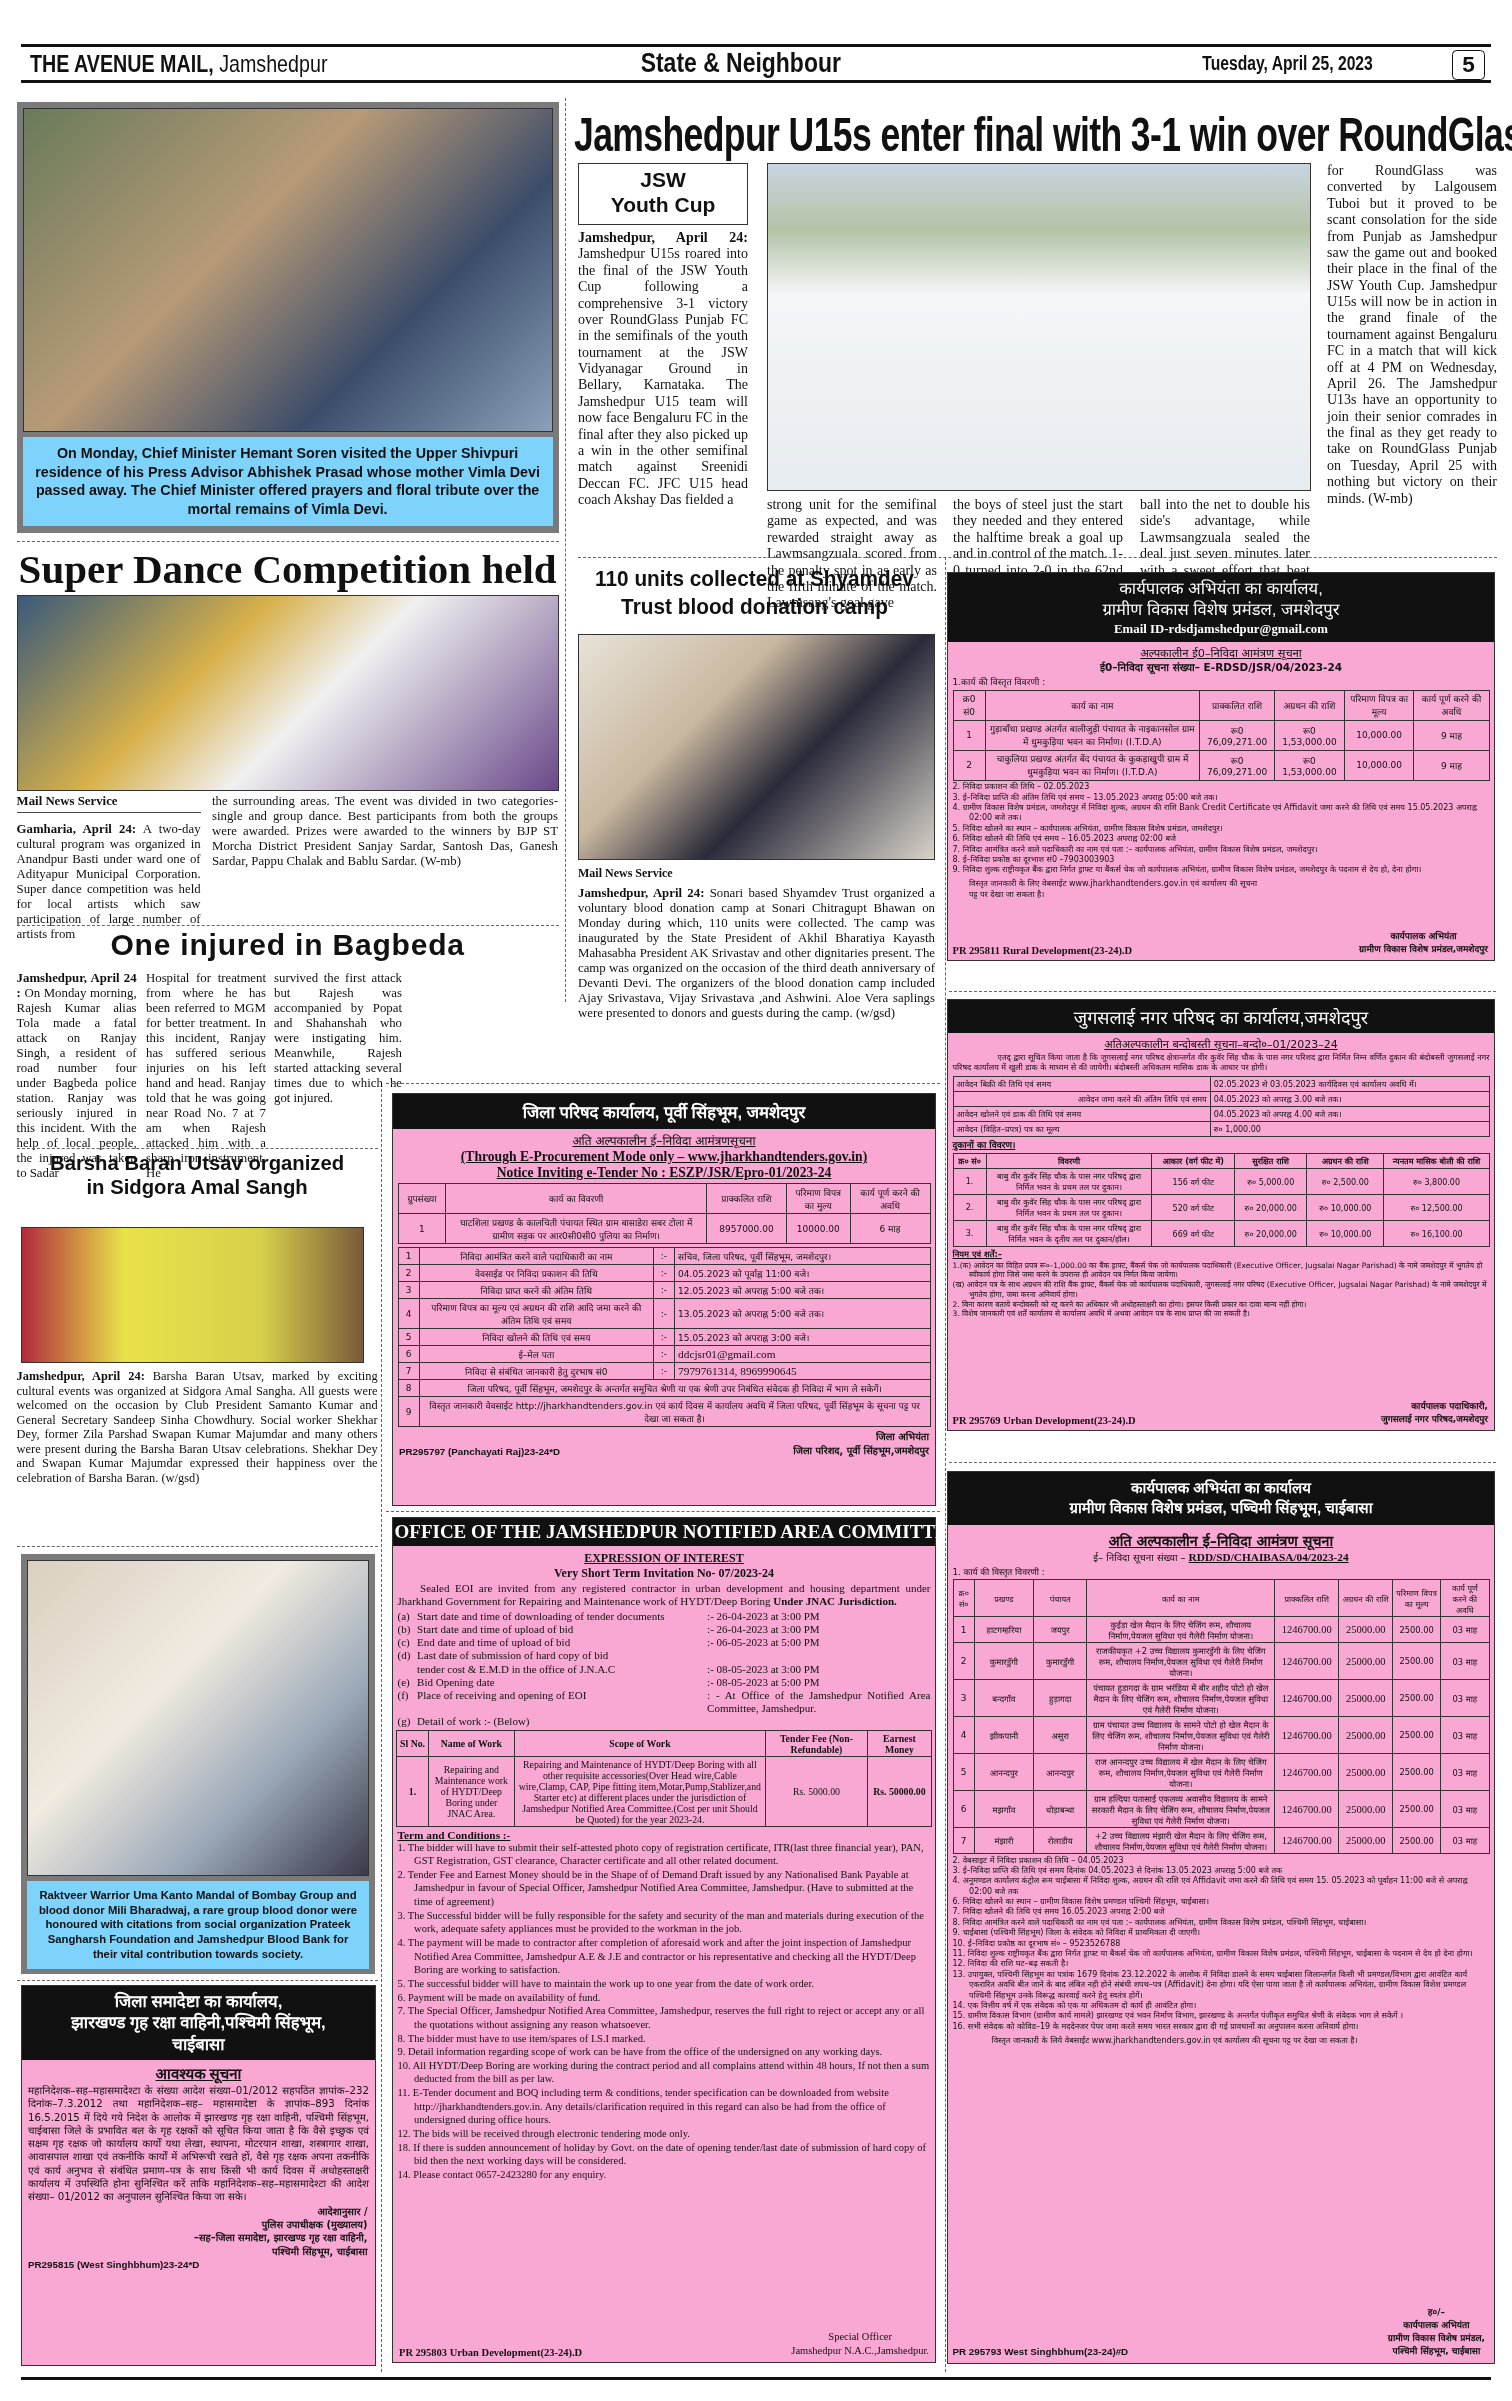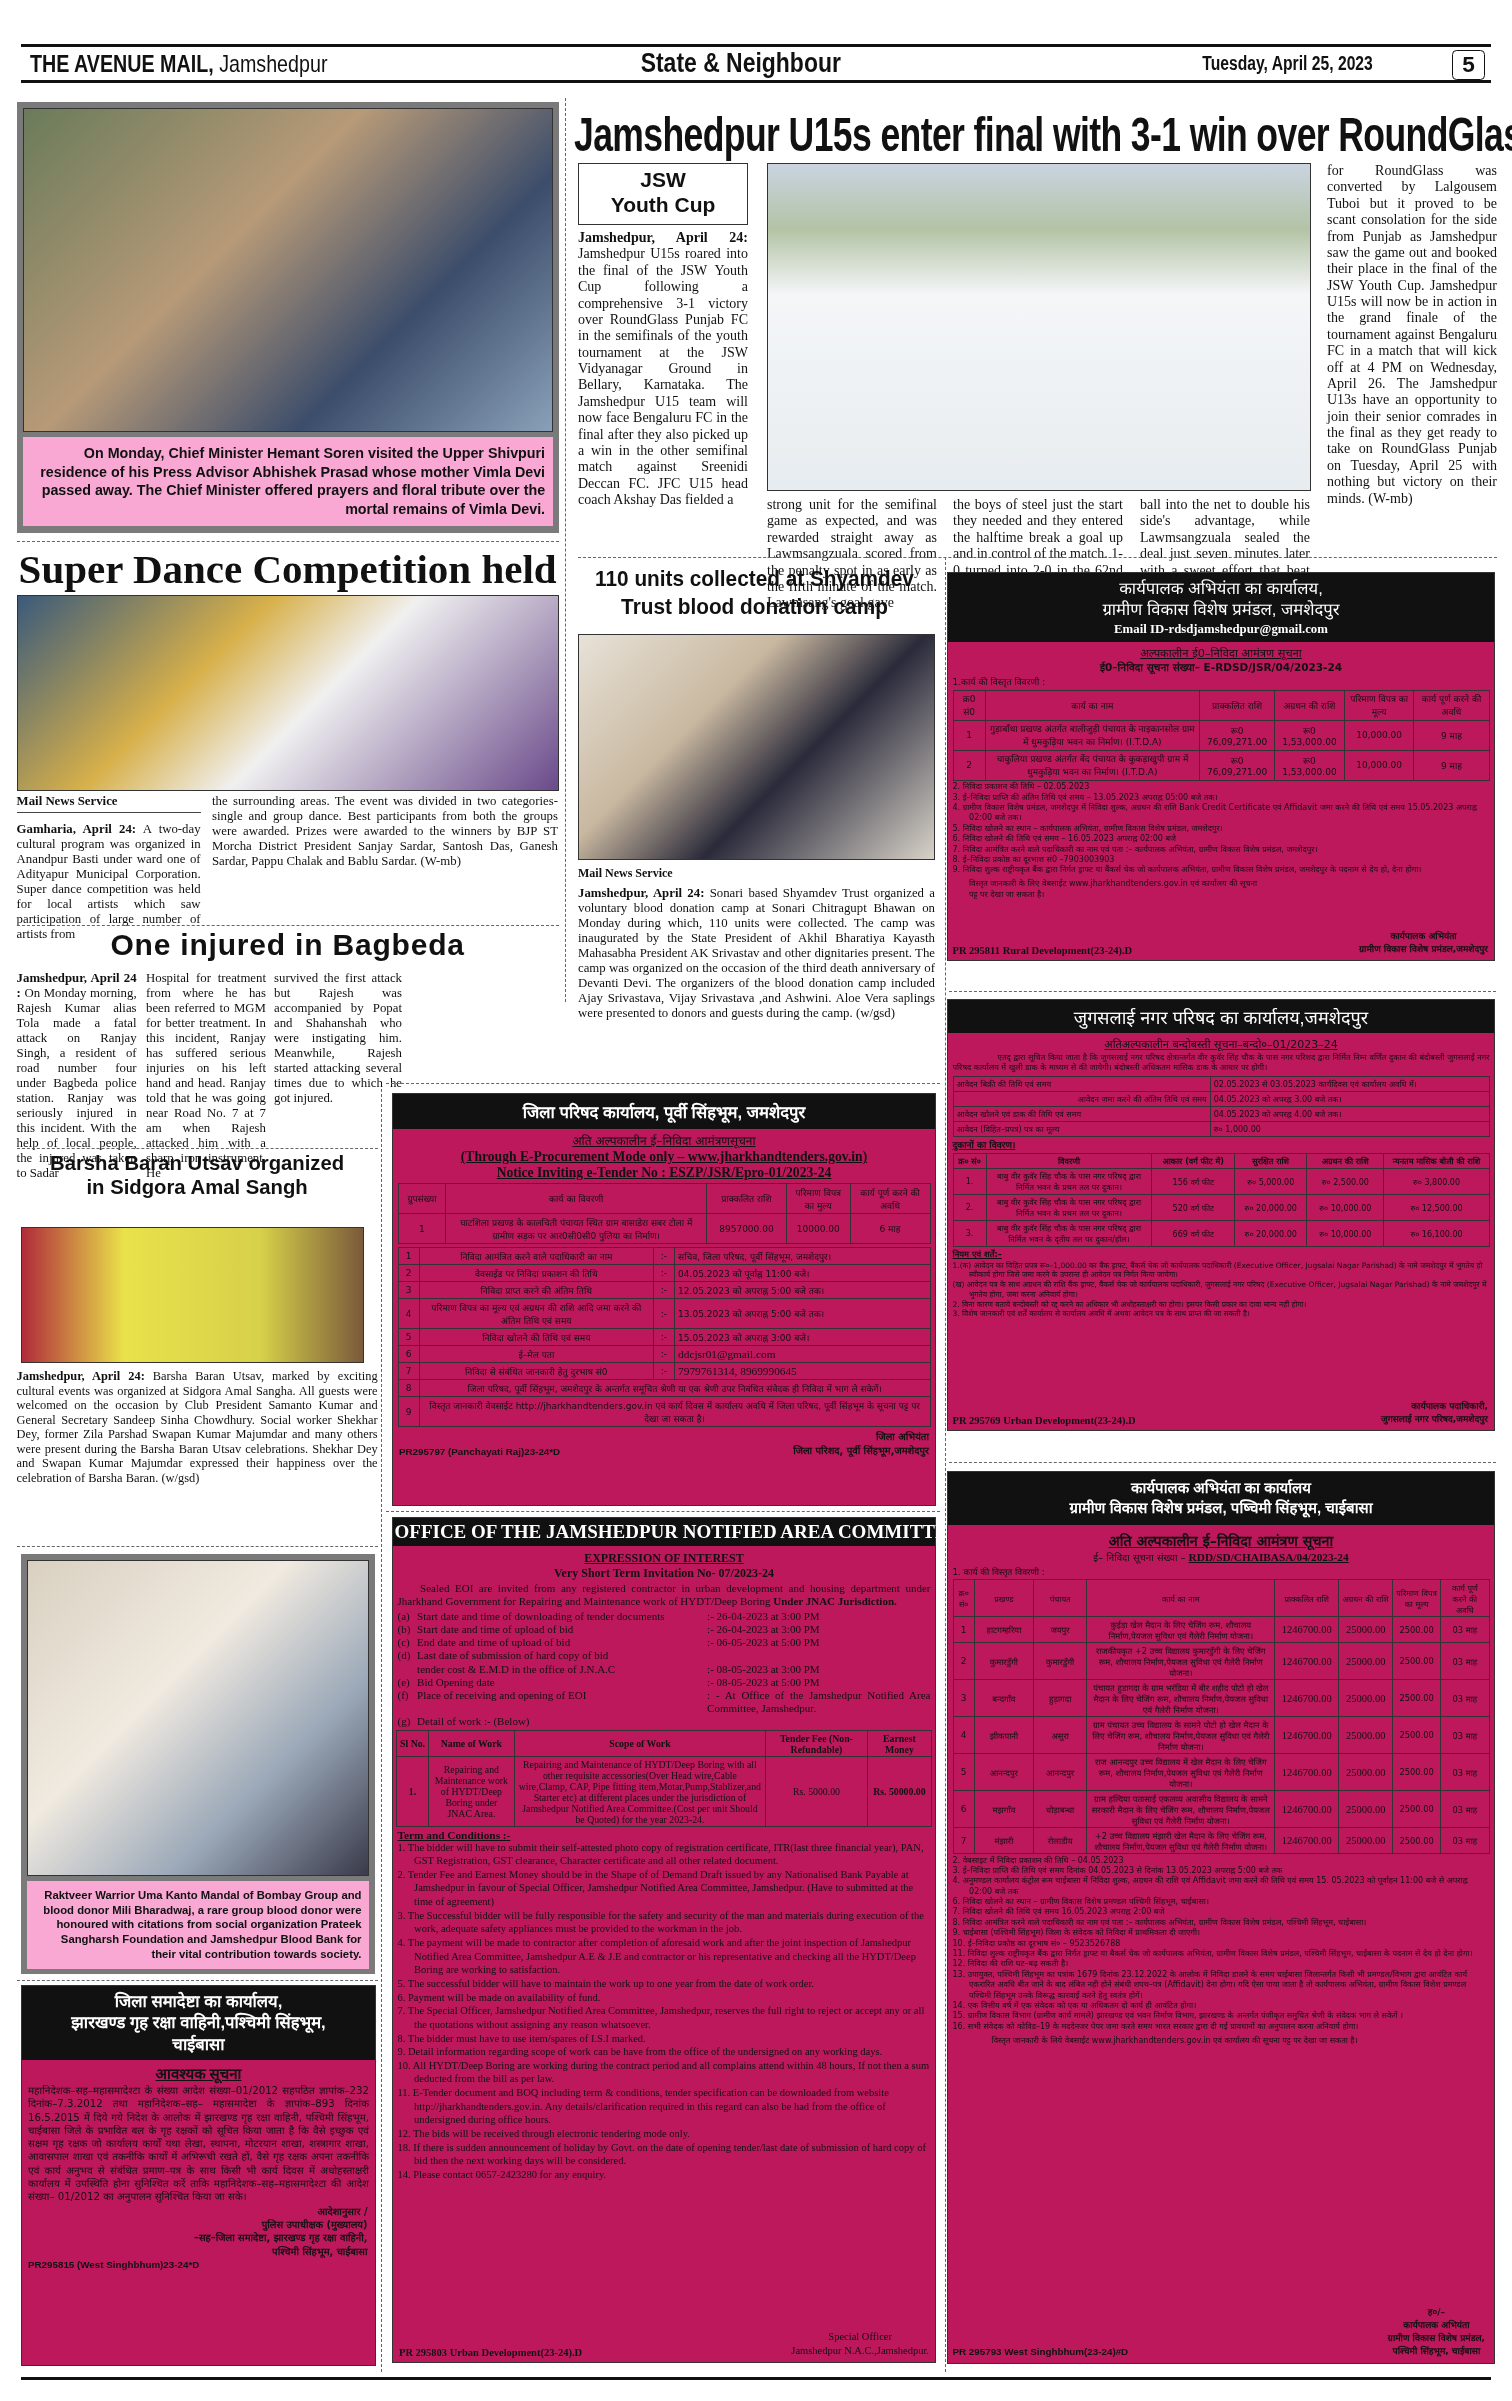--- a/index.html
+++ b/index.html
@@ -8,25 +8,25 @@
 .mast{left:21px;top:44px;width:1470px;height:39px;border-top:3px solid #111;border-bottom:3.8px solid #111;display:flex;align-items:center;justify-content:space-between;padding:9px 9px}
 .mast .paper{font-family:"Liberation Sans",sans-serif;font-weight:bold;font-size:24px;transform:scaleX(.82);transform-origin:left;white-space:nowrap}
 .mast .paper span{font-weight:normal}
 .mast .sect{font-family:"Liberation Sans",sans-serif;font-weight:bold;font-size:27px;transform:scaleX(.85);position:absolute;left:602px}
 .mast .date{font-family:"Liberation Sans",sans-serif;font-weight:bold;font-size:19.6px;transform:scaleX(.8);position:absolute;left:1160px;white-space:nowrap}
 .mast .pg{position:absolute;right:6px;top:3px;width:33px;height:30px;border:1.5px solid #111;border-radius:4.5px;font-family:"Liberation Sans",sans-serif;font-weight:bold;font-size:22.6px;text-align:center;line-height:27px}
 .dash-v{border-left:1.5px dashed #666}
 .dash-h{border-top:1.5px dashed #666}
 .photo{background:linear-gradient(135deg,#6a7b5a,#b79a78 40%,#3c4d6b 70%,#8aa0b8);border:1.5px solid #333}
 .caption-box{background:#7a7a7a;padding:6px}
-.caption-box .inner{background:#f9a8d4;padding:7.5px;font-family:"Liberation Sans",sans-serif;font-weight:bold;text-align:right;font-size:13.6px;line-height:1.3}
+.caption-box .inner{background:#7dd3fc;padding:7.5px;font-family:"Liberation Sans",sans-serif;font-weight:bold;text-align:center;font-size:13.6px;line-height:1.3}
 .cond{font-family:"Liberation Sans",sans-serif;font-weight:bold;transform-origin:left}
 .body-text{font-size:14.3px;line-height:1.17;text-align:justify}
 .hd-serif{font-family:"Liberation Serif",serif;font-weight:bold}
-.ad{border:1.5px solid #333;background:#be185d}
+.ad{border:1.5px solid #333;background:#f9a8d4}
 .ad .bar{background:#111;color:#fff;text-align:center;font-family:"Liberation Sans",sans-serif;font-weight:bold}
 table{border-collapse:collapse;width:100%}
 td,th{border:1.1px solid #333;padding:1.5px 3px;font-size:9px;text-align:center;vertical-align:middle;font-weight:normal}
 .u{text-decoration:underline}
 .sig{text-align:right;font-size:9.8px;font-weight:bold;line-height:1.4}
 .prc{font-family:"Liberation Sans",sans-serif;font-weight:bold;font-size:9.8px}
 .ol li{list-style:none;font-size:9.4px;line-height:1.3;padding-left:16.6px;text-indent:-16.6px}
 .bottom-rule{position:absolute;left:21px;width:1470px;top:2377px;border-top:3px solid #111}
 </style>
 </head>

